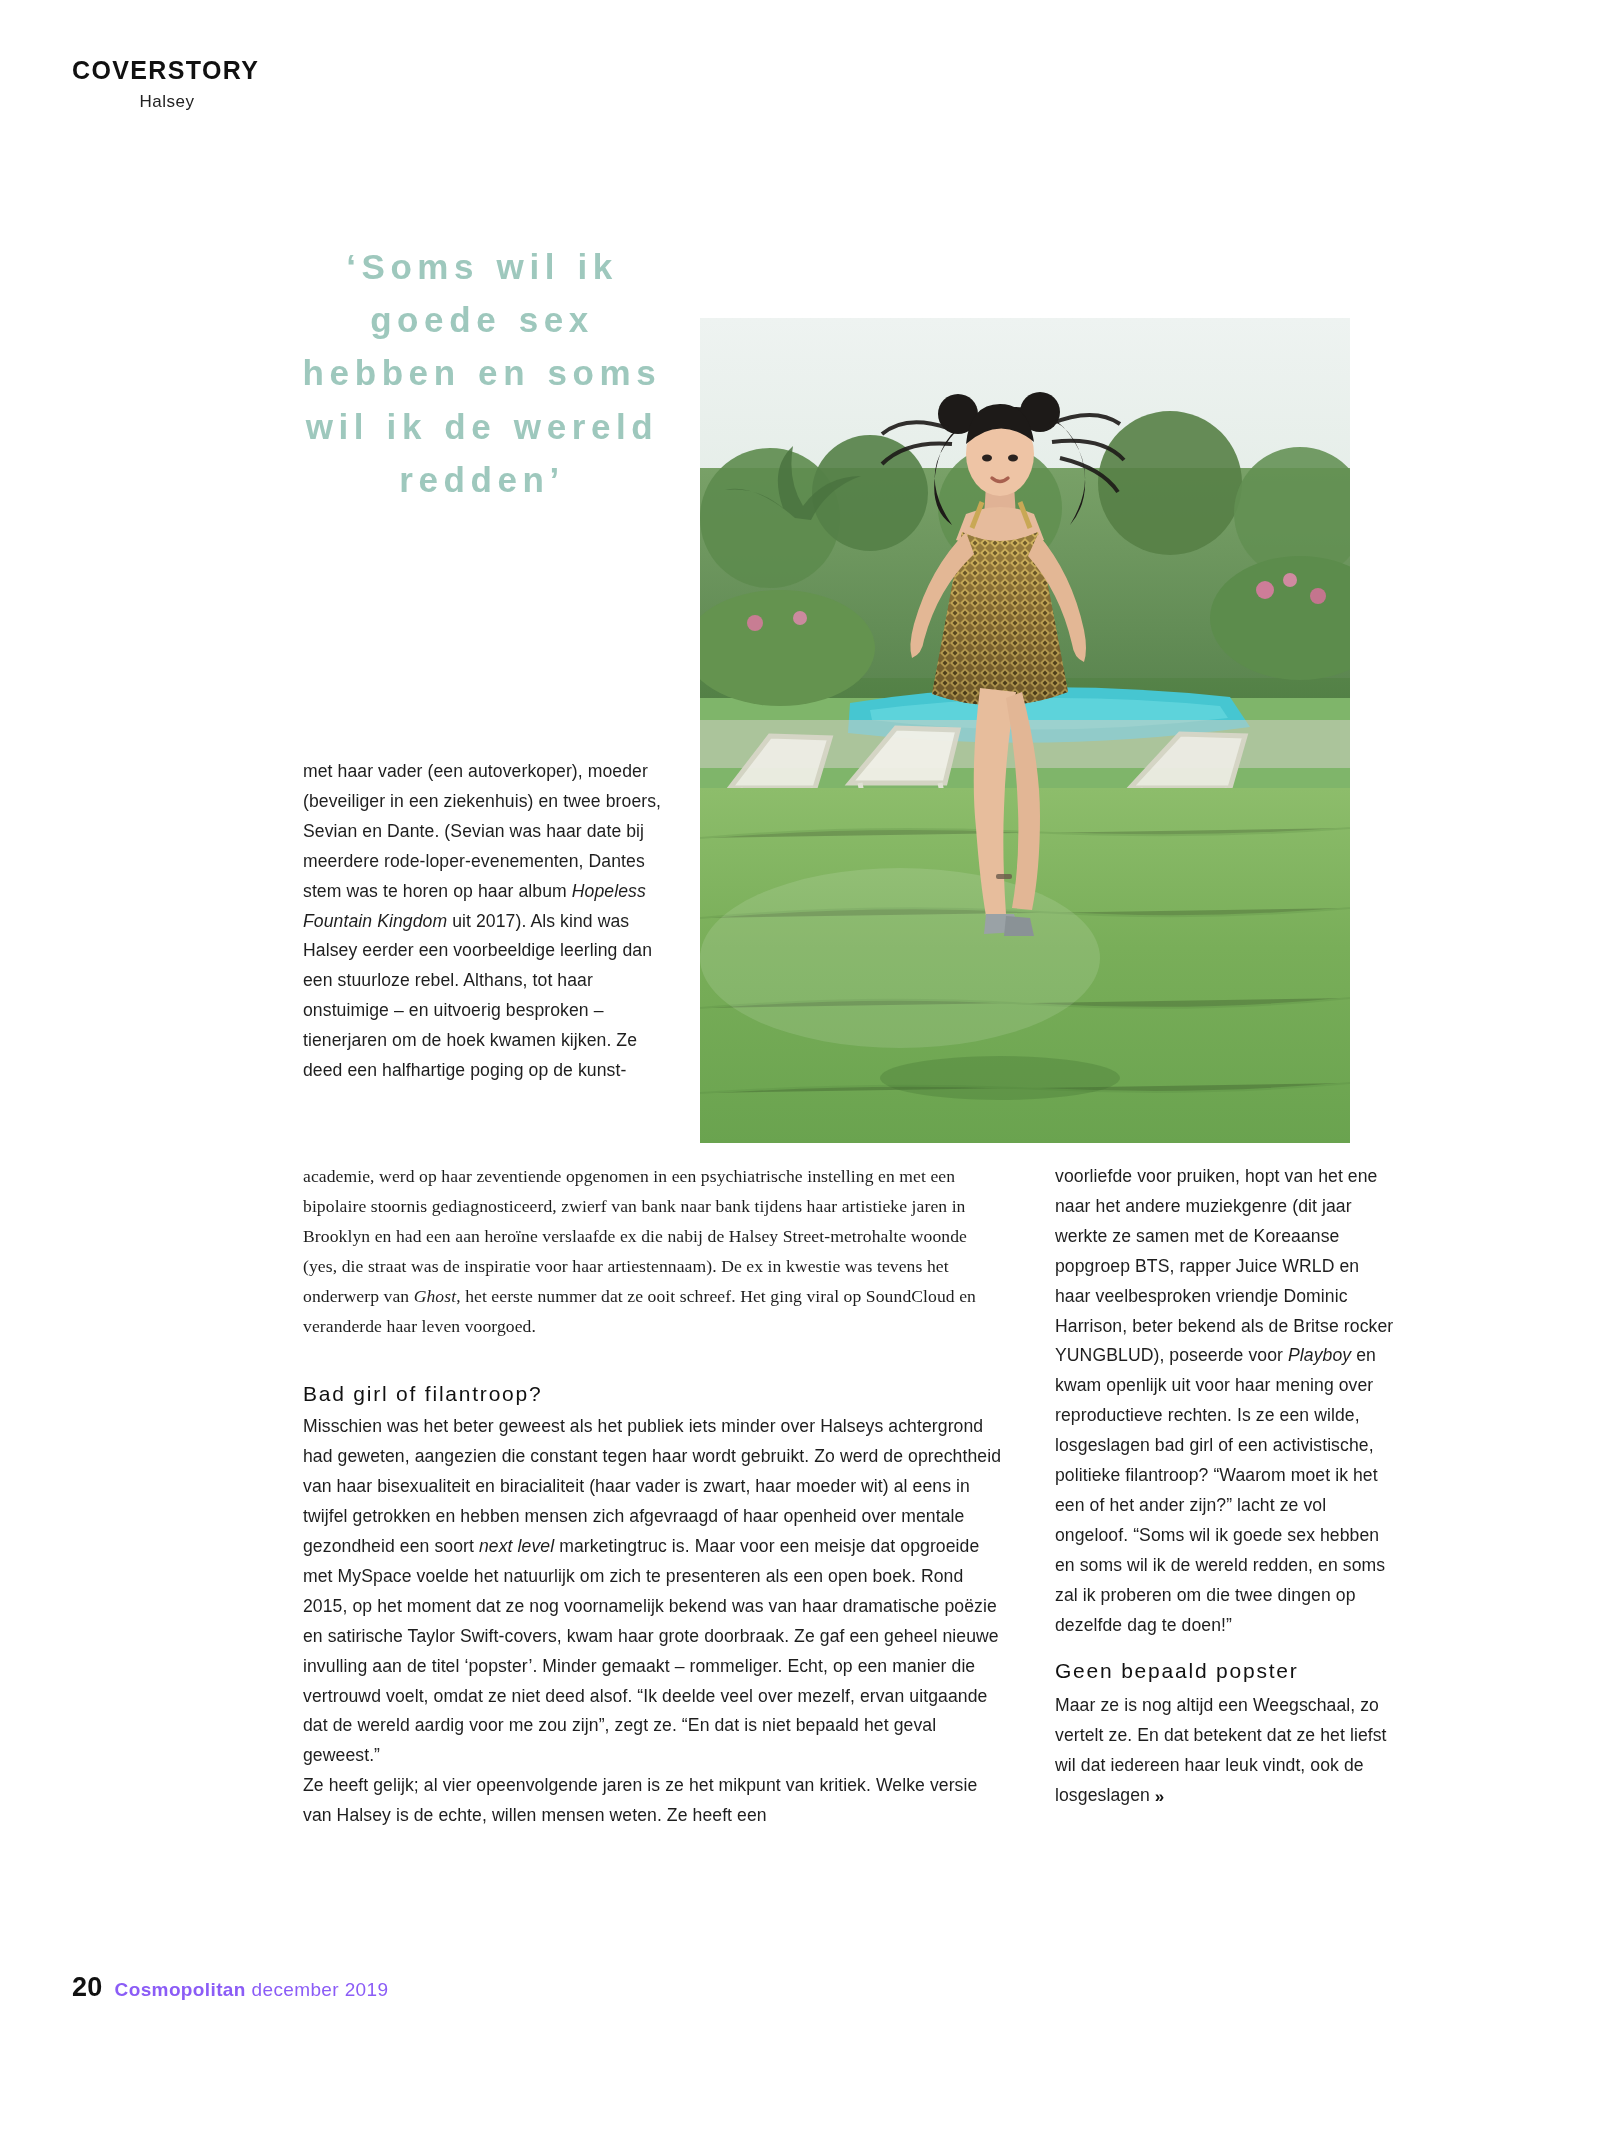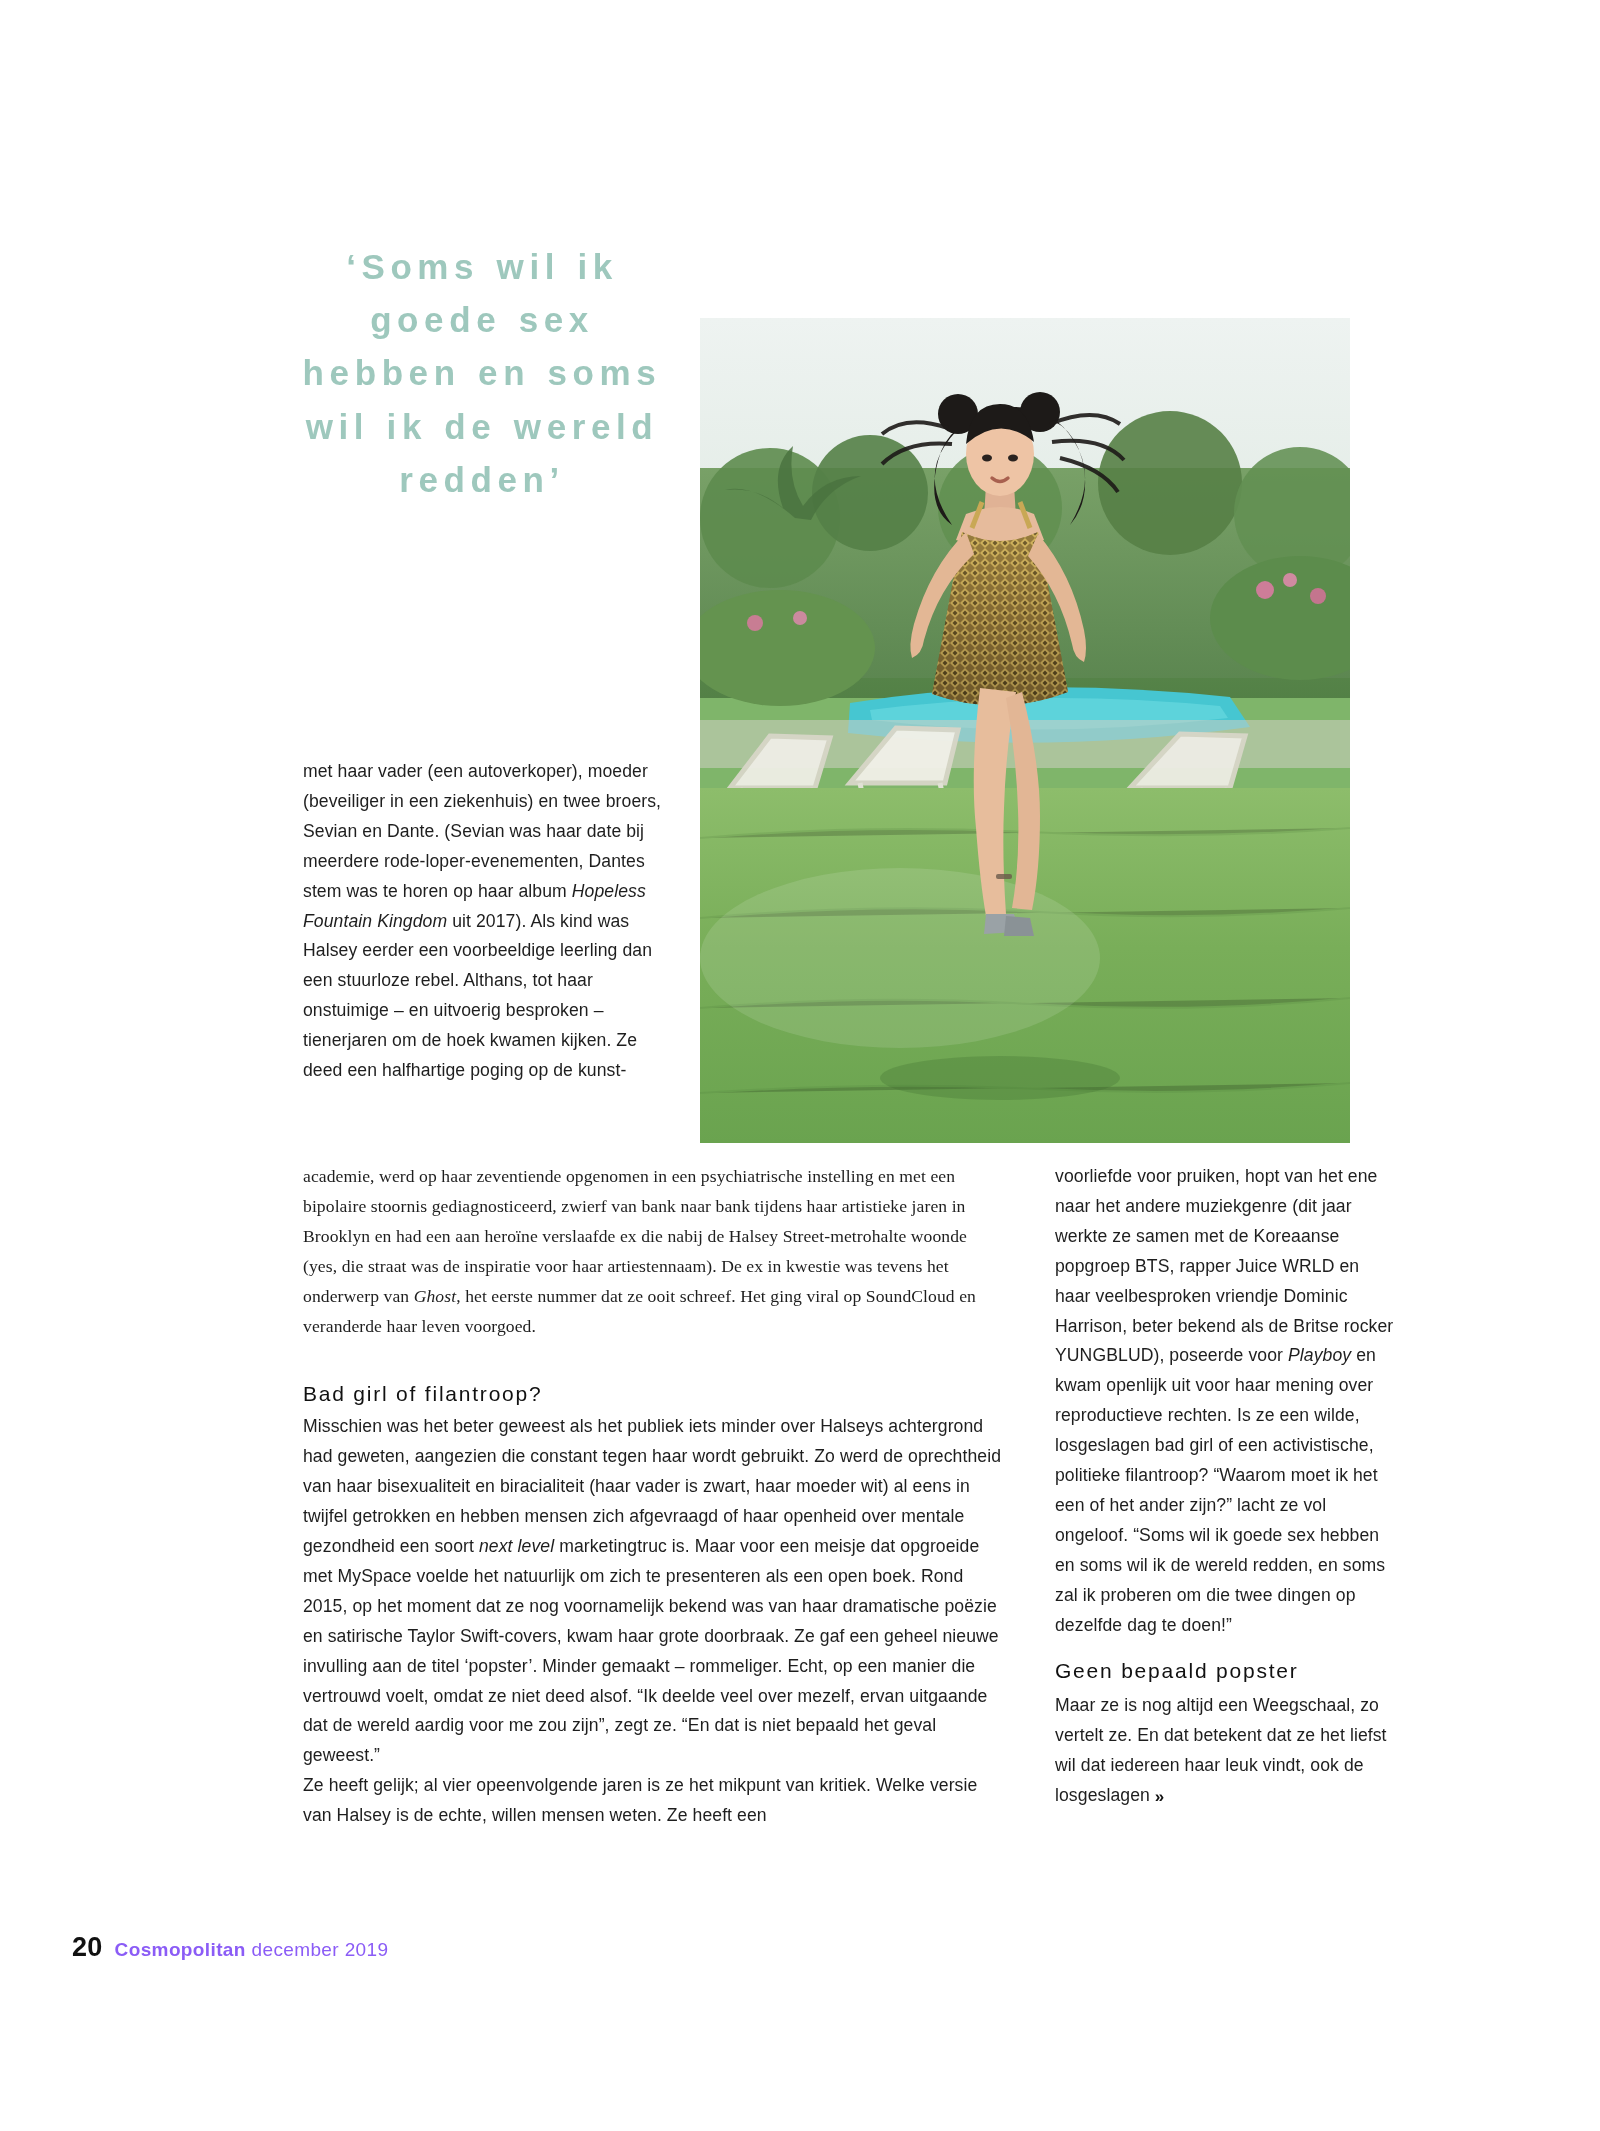--- a/index.html
+++ b/index.html
@@ -124,21 +124,21 @@
     letter-spacing: -0.08em;
     color: #111;
     font-weight: 700;
     transform: translateY(1px);
   }
 
   
   .footer {
     position: absolute;
     left: 72px;
-    top: 1932px;
+    top: 1972px;
     display: flex;
     align-items: baseline;
     gap: 12px;
   }
   .footer .pagenum {
     font-size: 27px;
     font-weight: 700;
     color: #111;
     letter-spacing: 0.01em;
   }
@@ -147,20 +147,24 @@
     color: #8b5cf6;
     letter-spacing: 0.02em;
   }
   .footer .mag b { font-weight: 700; }
 </style>
 </head>
 <body>
 
 <div class="page">
 
+  <div class="header">
+    <div class="kicker">COVERSTORY</div>
+    <div class="sub">Halsey</div>
+  </div>
 
   <div class="pullquote">‘Soms wil ik goede sex hebben en soms wil ik de wereld redden’</div>
 
   <div class="photo">
     <svg viewBox="0 0 650 825" preserveAspectRatio="xMidYMid slice" aria-hidden="true">
       <defs>
         <linearGradient id="sky" x1="0" y1="0" x2="0" y2="1">
           <stop offset="0%" stop-color="#eef3f1"></stop>
           <stop offset="60%" stop-color="#e3ece6"></stop>
           <stop offset="100%" stop-color="#d7e6d6"></stop>

